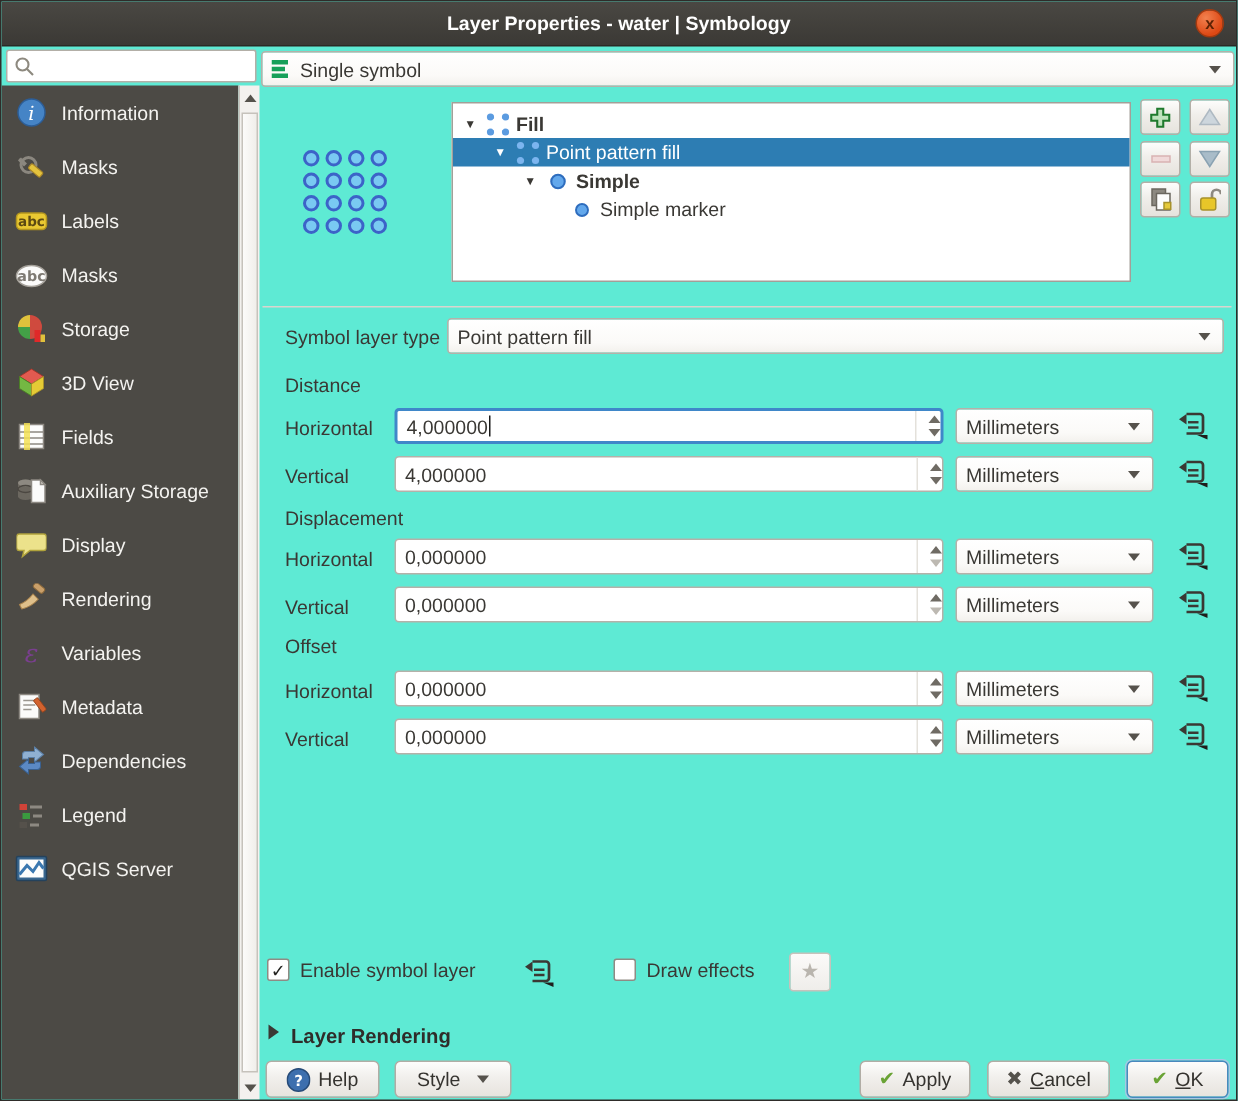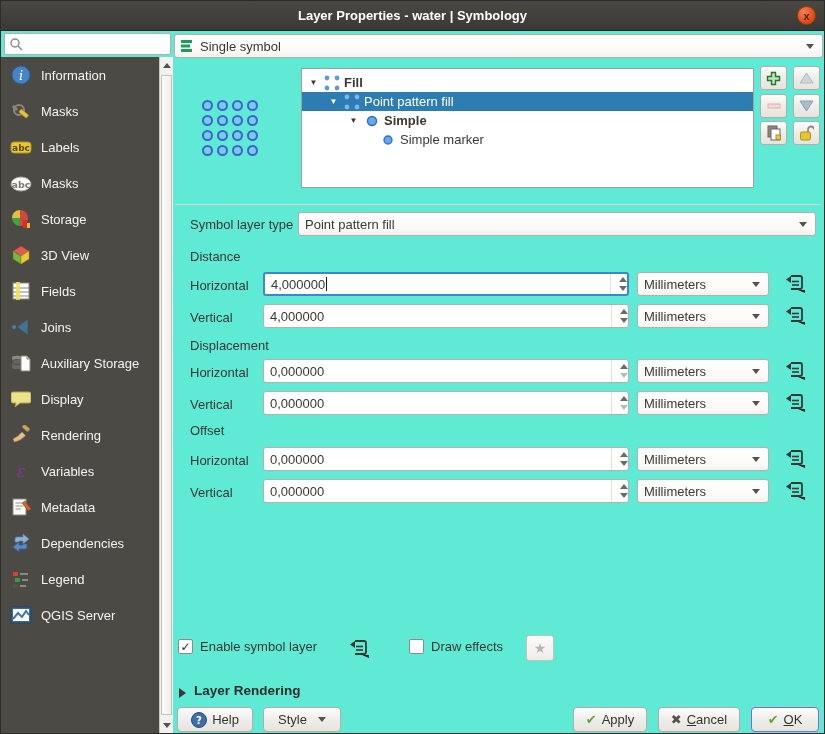--- a/index.html
+++ b/index.html
@@ -87,21 +87,21 @@
   .unitcombo { left:636px; width:132px; height:24px; font-size:13px; }
   .override { position:absolute; left:781px; width:26px; height:24px; display:flex;
     align-items:center; justify-content:center; cursor:pointer; }
   
   .chkrow { position:absolute; display:flex; align-items:center; gap:7px; cursor:pointer; }
   .chk { width:15px; height:15px; background:#fff; border:1px solid #8f8b84; border-radius:2px;
     display:flex; align-items:center; justify-content:center; font-size:12px; color:#22221f; }
   .starbtn { position:absolute; left:525px; top:634px; width:28px; height:26px;
     background:linear-gradient(#fbfaf9,#efedea); border:1px solid #c6c2bb; border-radius:3px;
     display:flex; align-items:center; justify-content:center; color:#b9b5ae; font-size:14px; }
-  .lr-header { position:absolute; left:178px; top:682px; display:flex; align-items:flex-end; gap:8px;
+  .lr-header { position:absolute; left:178px; top:682px; display:flex; align-items:flex-start; gap:8px;
     font-weight:bold; font-size:13.5px; cursor:pointer; color:#2f2d2a; }
   .exp-right { width:0; height:0; border-top:5px solid transparent; border-bottom:5px solid transparent; border-left:7px solid #3a3834; }
 </style>
 </head>
 <body>
 
 <div id="window">
 
   <div class="titlebar">
     <span class="title">Layer Properties - water | Symbology</span>
@@ -193,29 +193,20 @@
             <line x1="2" y1="7" x2="18" y2="7" stroke="#8d8982"></line>
             <line x1="2" y1="11" x2="18" y2="11" stroke="#8d8982"></line>
             <line x1="2" y1="15" x2="18" y2="15" stroke="#8d8982"></line>
             <rect x="5" y="1" width="4" height="18" fill="#f3e055" opacity="0.85"></rect>
           </svg>
       </span>
       <span class="sb-label">Fields</span>
     </div>
 
 
-    <div class="sb-item">
-      <span class="sb-ico">
-        <svg width="20" height="20" viewBox="0 0 20 20">
-            <circle cx="3" cy="10" r="2" fill="#4a7fae"></circle>
-            <polygon points="17,2 17,18 6,10" fill="#46718f" stroke="#2f5168" stroke-width="0.7"></polygon>
-          </svg>
-      </span>
-      <span class="sb-label">Joins</span>
-    </div>
 
     <div class="sb-item">
       <span class="sb-ico">
         <svg width="22" height="20" viewBox="0 0 22 20">
             <path d="M2 5 a5 2.3 0 0 1 10 0 l0 9 a5 2.3 0 0 1 -10 0 z" fill="#6b675f"></path>
             <ellipse cx="7" cy="5" rx="5" ry="2.3" fill="#8d8981"></ellipse>
             <ellipse cx="7" cy="9" rx="5" ry="2.3" fill="none" stroke="#4b4741"></ellipse>
             <path d="M11 3 h6 l3 3 v12 h-9 z" fill="#fbfbfa" stroke="#8d8982"></path>
             <path d="M17 3 v3 h3 z" fill="#d8d4cd" stroke="#8d8982"></path>
           </svg>

